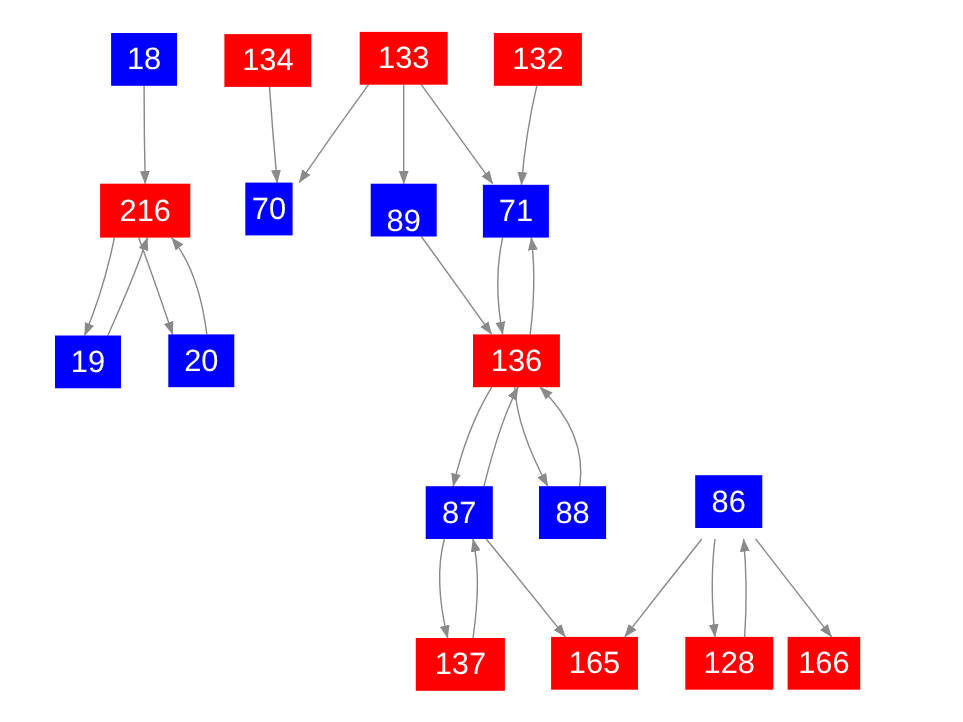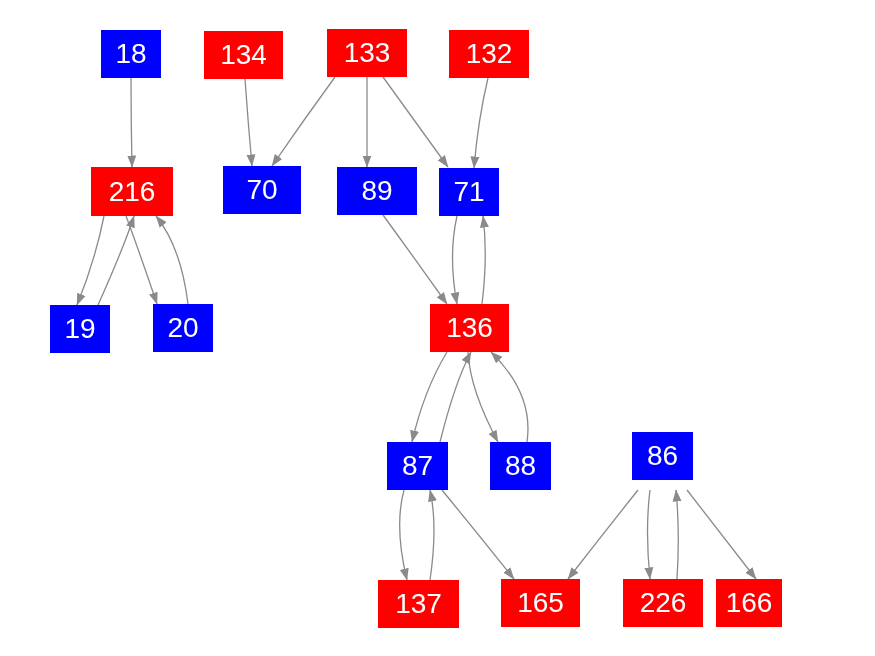--- a/index.html
+++ b/index.html
@@ -84,24 +84,24 @@
       </div>
       <div class="node red" style="left: 327px; top: 29px; width: 80px; height: 48px;">
         <span>133</span>
       </div>
       <div class="node red" style="left: 449px; top: 30px; width: 80px; height: 48px;">
         <span>132</span>
       </div>
       <div class="node red" style="left: 91px; top: 167px; width: 82px; height: 49px;">
         <span>216</span>
       </div>
-      <div class="node blue" style="left: 223px; top: 166px; width: 78px; height: 48px;">
+      <div class="node blue" style="left: 223px; top: 166px; width: 43px; height: 48px;">
         <span>70</span>
       </div>
-      <div class="node blue" style="left: 337px; top: 167px; width: 80px; height: 48px;">
+      <div class="node blue" style="left: 337px; top: 167px; width: 60px; height: 48px; align-items: flex-end;">
         <span>89</span>
       </div>
       <div class="node blue" style="left: 439px; top: 168px; width: 60px; height: 48px;">
         <span>71</span>
       </div>
       <div class="node blue" style="left: 50px; top: 305px; width: 60px; height: 48px; text-align: right;">
         <span>19</span>
       </div>
       <div class="node blue" style="left: 153px; top: 304px; width: 60px; height: 48px;">
         <span>20</span>
@@ -118,19 +118,19 @@
       <div class="node blue" style="left: 632px; top: 432px; width: 61px; height: 48px;">
         <span>86</span>
       </div>
       <div class="node red" style="left: 378px; top: 580px; width: 81px; height: 48px; text-align: center;">
         <span>137</span>
       </div>
       <div class="node red" style="left: 501px; top: 579px; width: 79px; height: 48px;">
         <span>165</span>
       </div>
       <div class="node red" style="left: 623px; top: 579px; width: 80px; height: 48px;">
-        <span>226</span>
+        <span>128</span>
       </div>
       <div class="node red" style="left: 716px; top: 579px; width: 66px; height: 48px;">
         <span>166</span>
       </div>
     </div>
 </div>
 
 </body></html>

